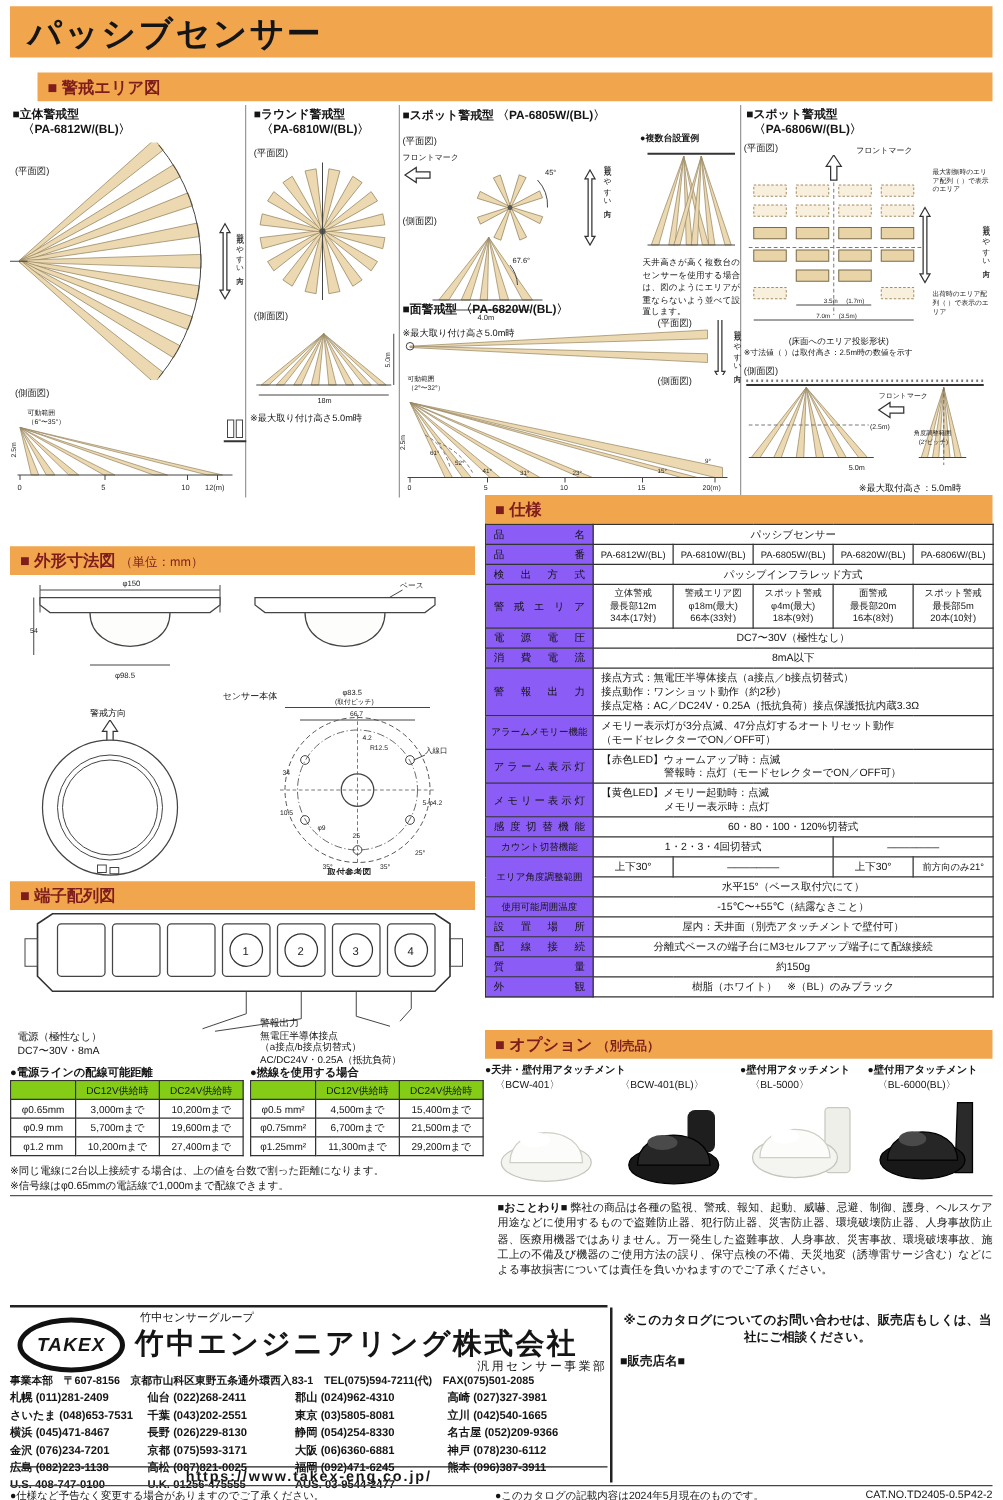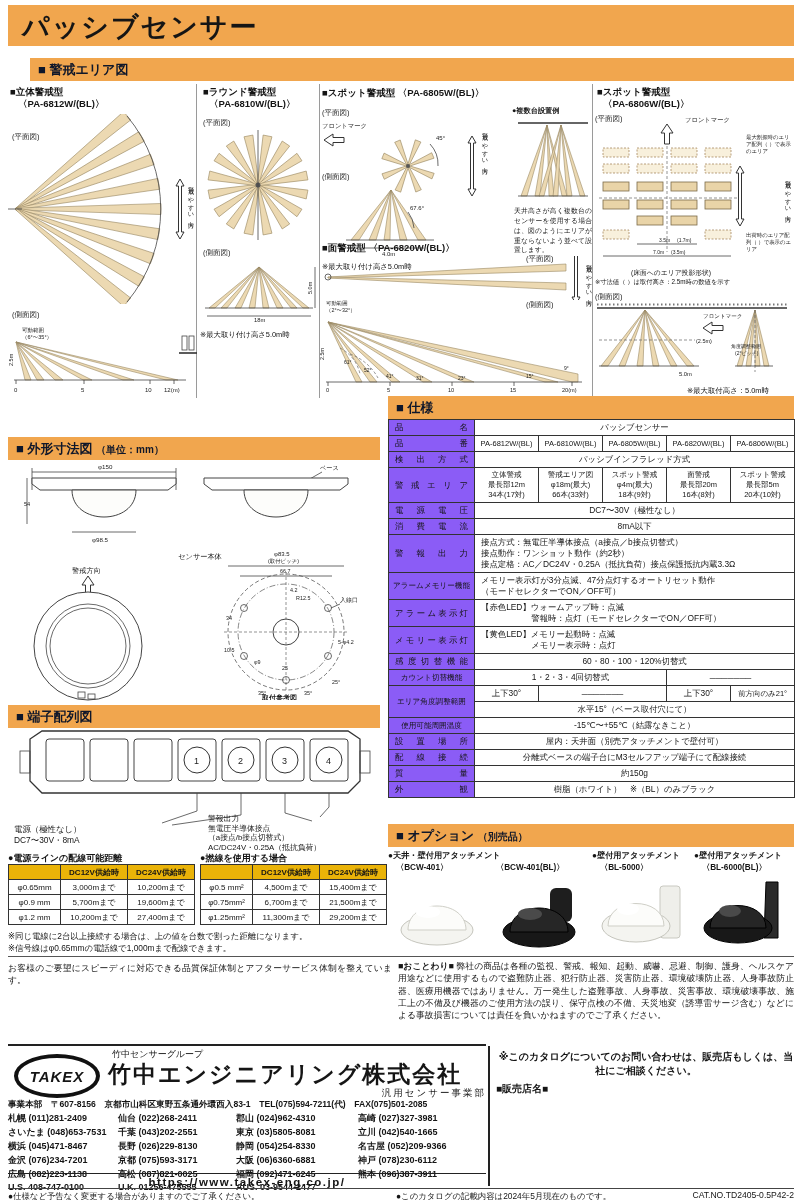--- a/index.html
+++ b/index.html
@@ -2,21 +2,21 @@
 <html><head>
 <meta charset="utf-8">
 <style>
   * { margin:0; padding:0; box-sizing:border-box; }
   html,body { background:#fff; }
   body { width:802px; height:1200px; position:relative; overflow:hidden;
          font-family:"Liberation Sans","DejaVu Sans",sans-serif; color:#151515; }
   .abs { position:absolute; }
   .b { font-weight:bold;text-align:center; }
   .pre { white-space:pre-line; }
-  .bar { background:#F1A64E; color:#0f172a; font-weight:bold; font-size:13px; padding:3px 8px 2px; }
+  .bar { background:#F1A64E; color:#7f1d1d; font-weight:bold; font-size:13px; padding:3px 8px 2px; }
   .titlebar { background:#F1A64E; }
   .titletext { font-size:27px; font-weight:bold; letter-spacing:2px; padding:4px 0 2px 14px; }
   .colline { border-right:1px solid #9a9a9a; }
   .hd { font-size:9.5px; font-weight:bold; line-height:1.25; }
   .lab { font-size:7.5px; color:#222; }
   .lab-s { font-size:6.3px; color:#222; }
   .lab-xs { font-size:5.4px; color:#222; }
   .vlab { writing-mode:vertical-rl; font-size:6.2px; color:#222; letter-spacing:1px; }
   .noteline { font-size:7.4px; color:#111;text-align:center; }
   svg text { font-family:"Liberation Sans","DejaVu Sans",sans-serif; fill:#222; }
@@ -28,25 +28,25 @@
   table { border-collapse:collapse; table-layout:fixed; }
   .spec { width:406px; font-size:8.4px; }
   .spec th,.spec td { border:1px solid #333; padding:2px 3px; }
   .spec th { background:#8b5cf6; font-weight:normal; text-align:justify; text-align-last:justify; font-size:8.4px; padding:2px 6px; }
   .spec th.longh { font-size:7.6px; padding:2px 2px; text-align:center; text-align-last:center; }
   .spec td { text-align:center; }
   .spec td.l { text-align:left; padding-left:6px; }
   .spec td.small { font-size:7.5px; }
   .wire { width:186px; font-size:8px; }
   .wire th,.wire td { border:1px solid #333; padding:1.5px 2px; text-align:center; }
-  .wire th { background:#eab308; font-weight:bold; }
+  .wire th { background:#84cc16; font-weight:normal; }
   .qtext { font-size:8.8px; line-height:1.4; text-align:justify; }
   .phones { display:grid; grid-template-columns:110px 118px 122px 128px; font-size:9px; font-weight:bold; row-gap:1px; }
   .optlabel { font-size:8.2px; font-weight:bold; }
-  .optmodel { font-size:8.2px; font-weight:bold; }
+  .optmodel { font-size:8.2px; font-weight:normal; }
 </style>
 </head>
 <body>
 
 <svg width="0" height="0" style="position:absolute">
   <defs>
     <polygon id="beamL" points="0,-0.8 145,-5.5 145,5.5 0,0.8"></polygon>
     <polygon id="beamM" points="0,-0.7 50,-4.5 50,4.5 0,0.7"></polygon>
     <polygon id="beamS" points="0,-0.6 27,-3 27,3 0,0.6"></polygon>
     <polygon id="dbl" points="4,0 8,7 5.5,7 5.5,53 8,53 4,60 0,53 2.5,53 2.5,7 0,7"></polygon>
@@ -321,21 +321,21 @@
       <text x="136" y="46" font-size="5">角度調整範囲</text>
       <text x="140" y="53" font-size="5">(2°ピッチ)</text>
       <line class="ln" x1="140" y1="64" x2="178" y2="64"></line>
     </svg>
     <span class="abs noteline" style="left:94px;top:302px">※最大取付高さ：5.0m時</span>
   </div>
 </div>
 
 <div class="abs bar" style="left:8px;top:437px;width:372px">
   <span>■ 外形寸法図</span>
-  <span style="font-size:10px;font-weight:bold">（単位：mm）</span>
+  <span style="font-size:10px;font-weight:normal">（単位：mm）</span>
 </div>
 
 <svg class="abs" style="left:24px;top:462px" width="160" height="90">
   <line class="ln" x1="8" y1="10" x2="152" y2="10"></line>
   <line class="ln" x1="8" y1="6" x2="8" y2="28"></line>
     <line class="ln" x1="152" y1="6" x2="152" y2="28"></line>
   <text x="74" y="7" font-size="6.2">φ150</text>
   <polygon fill="#fff" stroke="#444" stroke-width="1" points="8,16 152,16 152,22 144,28 16,28 8,22"></polygon>
   <path d="M48,28 C48,64 112,64 112,28 Z" fill="#fdfdfb" stroke="#444" stroke-width="1"></path>
   <line class="ln" x1="3" y1="16" x2="3" y2="62"></line>
@@ -651,21 +651,20 @@
     <path d="M70,6 h12 v56 h-14 z" fill="#2a2a2a" stroke="#000" stroke-width="1"></path>
     <ellipse cx="42" cy="52" rx="34" ry="15" fill="#181818" stroke="#000" stroke-width="1"></ellipse>
     <path d="M14,52 C14,22 70,22 70,52 Z" fill="#262626" stroke="#000" stroke-width="1"></path>
     <ellipse cx="34" cy="35" rx="11" ry="6" fill="#4a4a4a"></ellipse>
   </svg>
 </div>
 
 <div class="abs" style="left:8px;top:956px;width:786px;height:1px;background:#555"></div>
 
 <div class="abs" style="left:8px;top:962px;width:384px">
-  <div class="qtext">お客様のご要望にスピーディに対応できる品質保証体制とアフターサービス体制を整えています。</div>
 </div>
 
 <div class="abs qtext" style="left:398px;top:960px;width:396px">
   <span class="b">■おことわり■</span>
   <span>弊社の商品は各種の監視、警戒、報知、起動、威嚇、忌避、制御、護身、ヘルスケア用途などに使用するもので盗難防止器、犯行防止器、災害防止器、環境破壊防止器、人身事故防止器、医療用機器ではありません。万一発生した盗難事故、人身事故、災害事故、環境破壊事故、施工上の不備及び機器のご使用方法の誤り、保守点検の不備、天災地変（誘導雷サージ含む）などによる事故損害については責任を負いかねますのでご了承ください。</span>
 </div>
 
 <div class="abs" style="left:8px;top:1044px;width:478px;height:2px;background:#222"></div>
 <div class="abs" style="left:488px;top:1046px;width:2px;height:140px;background:#222"></div>
 

